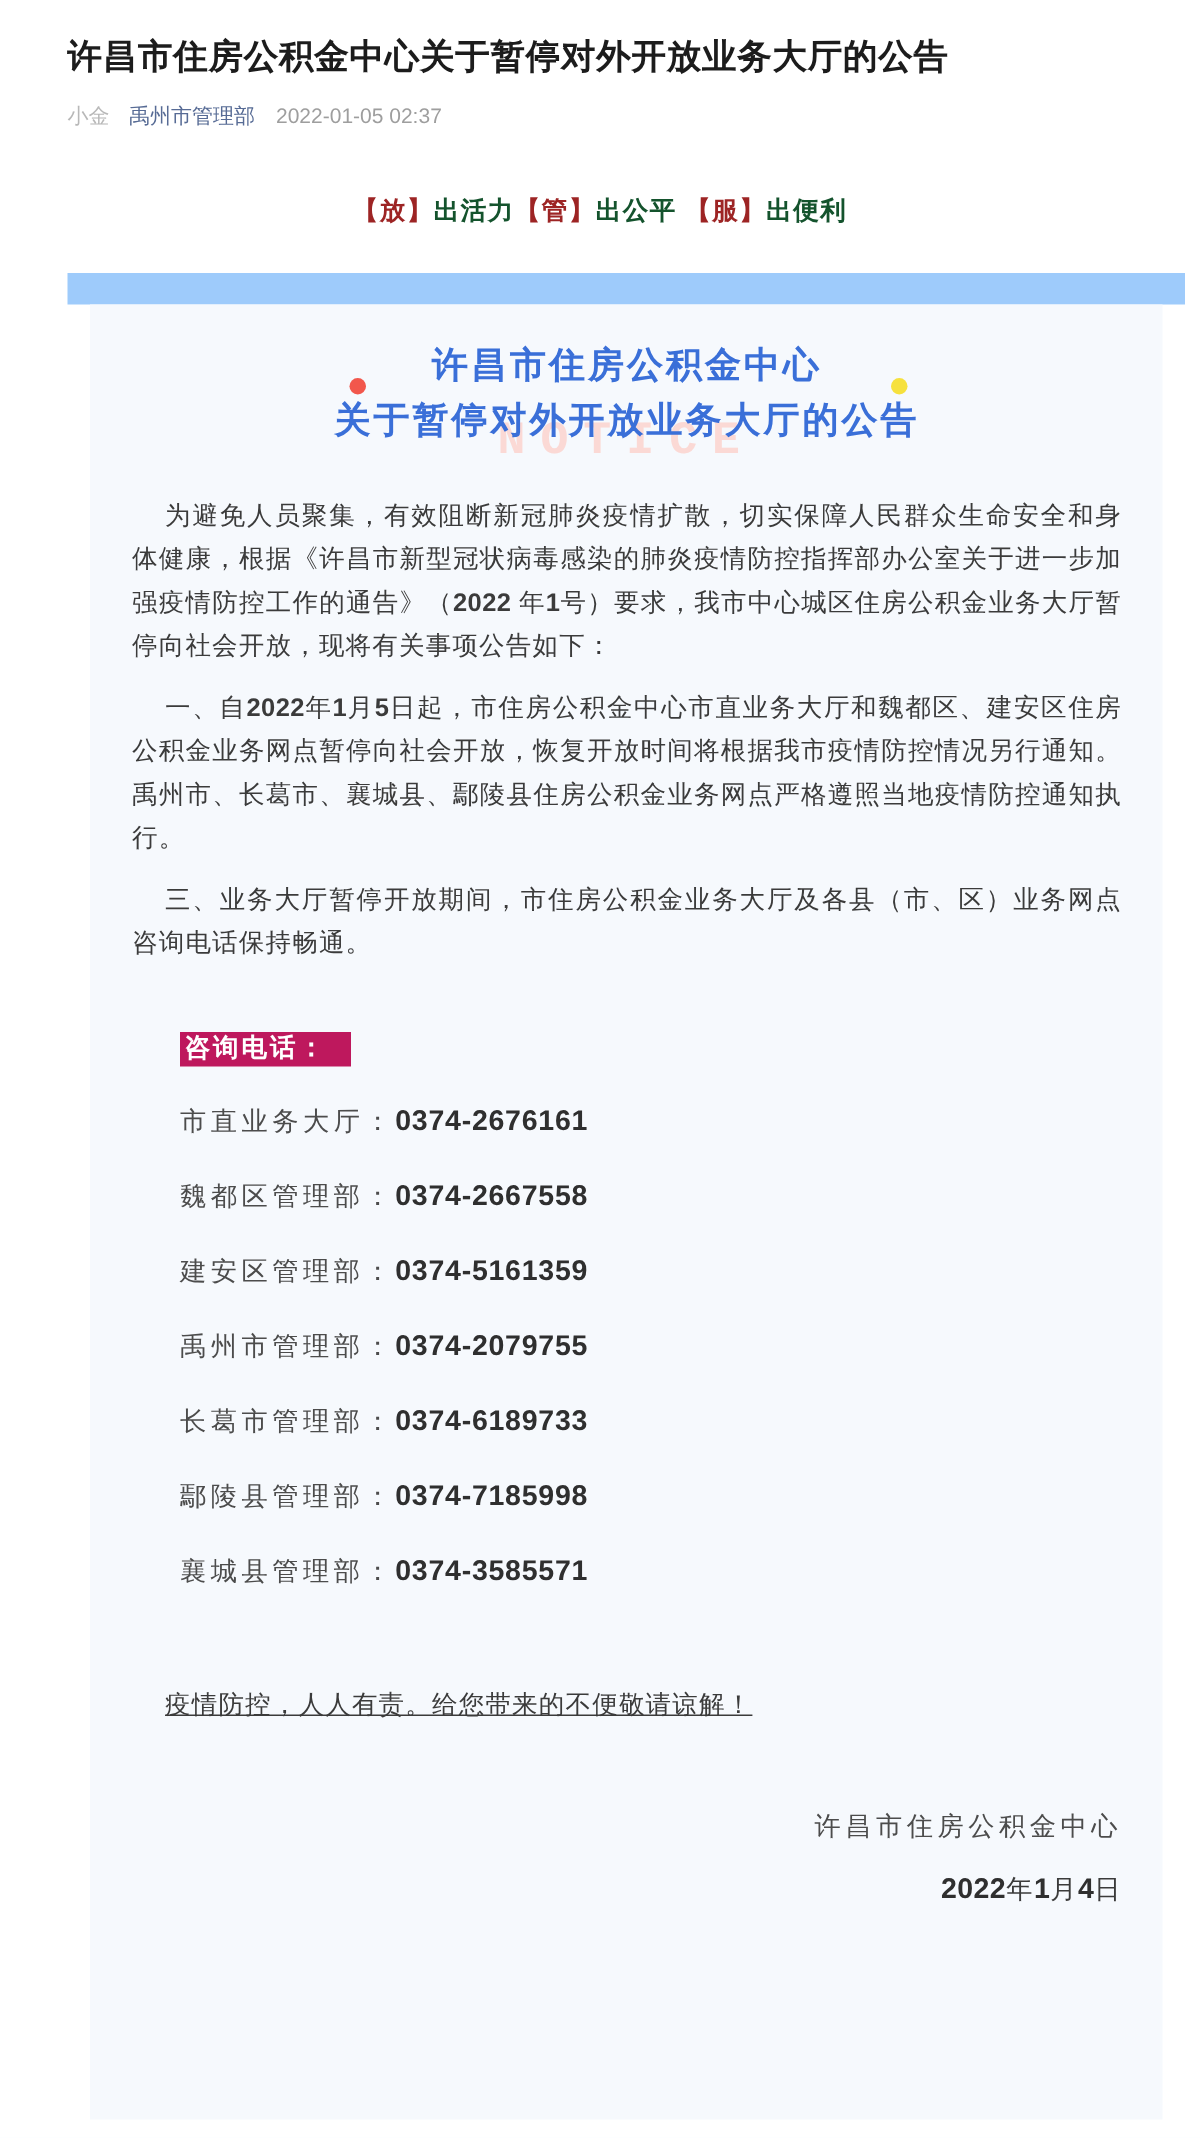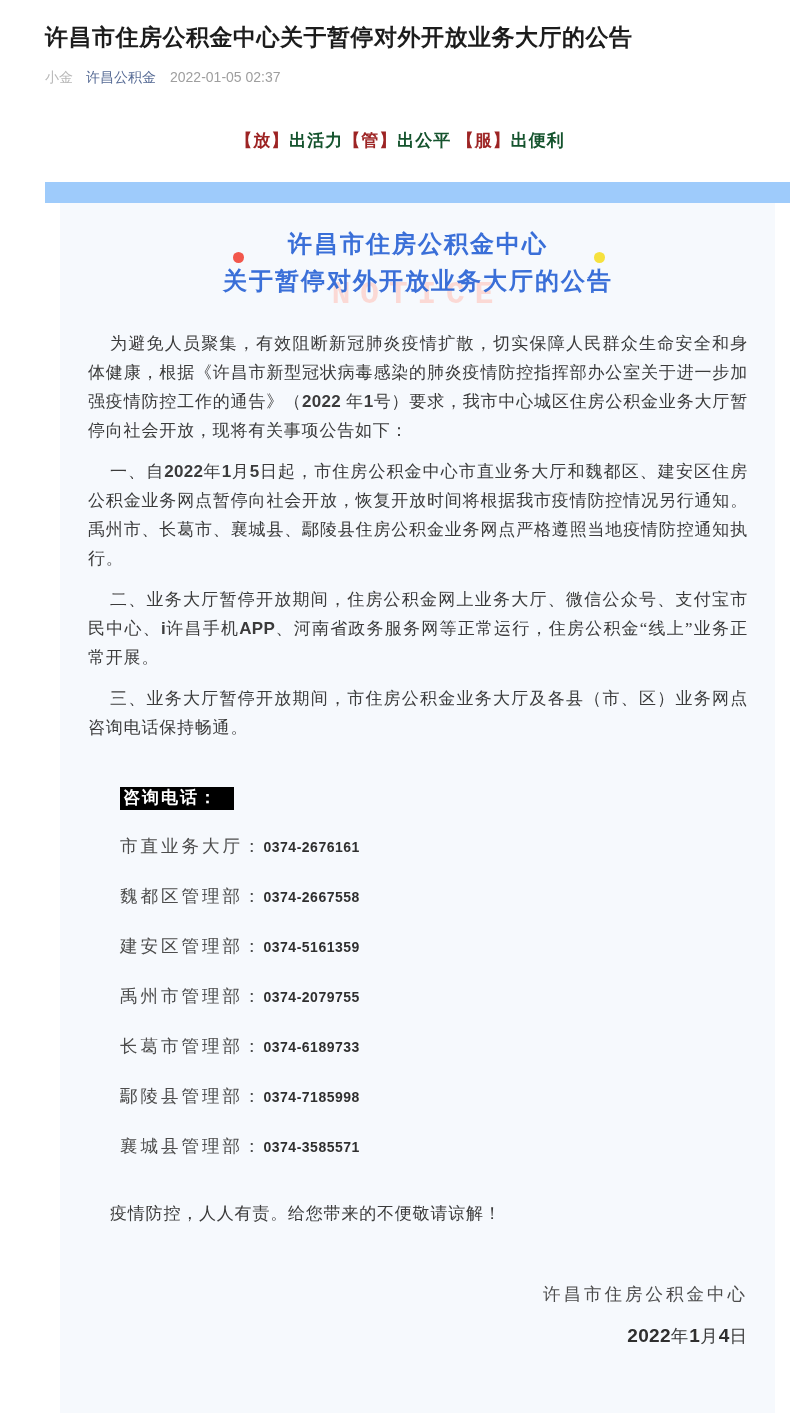--- a/index.html
+++ b/index.html
@@ -99,21 +99,21 @@
   }
   .num{
     font-family:"Liberation Sans","DejaVu Sans",sans-serif;
     font-weight:bold;
     letter-spacing:0.3px;
   }
   
   .hotline{margin-top:45px;margin-left:32px;}
   .hotline-label{
     display:inline-block;
-    background:#000000;
+    background:#be185d;
     color:#ffffff;
     font-family:"Liberation Serif","DejaVu Serif",serif;
     font-weight:bold;
     font-size:17px;
     line-height:22px;
     letter-spacing:2px;
     padding:0 16px 1px 3px;
   }
   .phone-list{margin-top:24px;}
   .phone-row{
@@ -122,27 +122,27 @@
   }
   .phone-label{
     font-family:"Liberation Serif","DejaVu Serif",serif;
     font-size:17.5px;
     color:#4c4c4c;
     letter-spacing:3px;
   }
   .phone-number{
     font-family:"Liberation Sans","DejaVu Sans",sans-serif;
     font-weight:bold;
-    font-size:14px;
+    font-size:19px;
     color:#2f2f2f;
     letter-spacing:0.5px;
     margin-top:46px;
   }
   
-  .closing{margin-top:41px;margin-bottom:0;}
+  .closing{margin-top:63px;margin-bottom:0;text-decoration:underline;}
   .signature{
     margin-top:54px;
     text-align:right;
     font-family:"Liberation Serif","DejaVu Serif",serif;
     font-size:17.5px;
     color:#4c4c4c;
     letter-spacing:3px;
   }
   .notice-date{
     margin-top:18px;
@@ -156,21 +156,21 @@
 </style>
 </head>
 <body>
 
 <div class="page">
 
   <div class="header">
     <h1 class="article-title">许昌市住房公积金中心关于暂停对外开放业务大厅的公告</h1>
     <div class="byline">
       <span class="author">小金</span>
-      <span class="account">许昌公积金</span>
+      <span class="account">禹州市管理部</span>
       <span class="timestamp">2022-01-05 02:37</span>
     </div>
   </div>
 
   <div class="slogan" id="slogan"><span class="slogan-red">【放】</span><span class="slogan-gray">出活力</span><span class="slogan-red">【管】</span><span class="slogan-gray">出公平 </span><span class="slogan-red">【服】</span><span class="slogan-gray">出便利</span></div>
 
   <div class="decor-bar"></div>
 
   <div class="panel">
     <span class="dot dot-red"></span>
@@ -178,21 +178,20 @@
     <div class="watermark">NOTICE</div>
 
     <h2 class="notice-heading">
       <span>许昌市住房公积金中心</span><br>
       <span>关于暂停对外开放业务大厅的公告</span>
     </h2>
 
     <div class="body-text" id="paragraphs">
         <p class="para"><span>为避免人员聚集，有效阻断新冠肺炎疫情扩散，切实保障人民群众生命安全和身体健康，根据《许昌市新型冠状病毒感染的肺炎疫情防控指挥部办公室关于进一步加强疫情防控工作的通告》（</span><b class="num">2022</b><span> 年</span><b class="num">1</b><span>号）要求，我市中心城区住房公积金业务大厅暂停向社会开放，现将有关事项公告如下：</span></p>
         <p class="para"><span>一、自</span><b class="num">2022</b><span>年</span><b class="num">1</b><span>月</span><b class="num">5</b><span>日起，市住房公积金中心市直业务大厅和魏都区、建安区住房公积金业务网点暂停向社会开放，恢复开放时间将根据我市疫情防控情况另行通知。禹州市、长葛市、襄城县、鄢陵县住房公积金业务网点严格遵照当地疫情防控通知执行。</span></p>
-        <p class="para"><span>二、业务大厅暂停开放期间，住房公积金网上业务大厅、微信公众号、支付宝市民中心、</span><b class="num">i</b><span>许昌手机</span><b class="num">APP</b><span>、河南省政务服务网等正常运行，住房公积金“线上”业务正常开展。</span></p>
         <p class="para"><span>三、业务大厅暂停开放期间，市住房公积金业务大厅及各县（市、区）业务网点咨询电话保持畅通。</span></p>
       </div>
 
     <div class="hotline">
       <span class="hotline-label">咨询电话：</span>
       <div class="phone-list" id="phone-list">
           <div class="phone-row"><span class="phone-label">市直业务大厅：</span><span class="phone-number">0374-2676161</span></div>
           <div class="phone-row"><span class="phone-label">魏都区管理部：</span><span class="phone-number">0374-2667558</span></div>
           <div class="phone-row"><span class="phone-label">建安区管理部：</span><span class="phone-number">0374-5161359</span></div>
           <div class="phone-row"><span class="phone-label">禹州市管理部：</span><span class="phone-number">0374-2079755</span></div>

